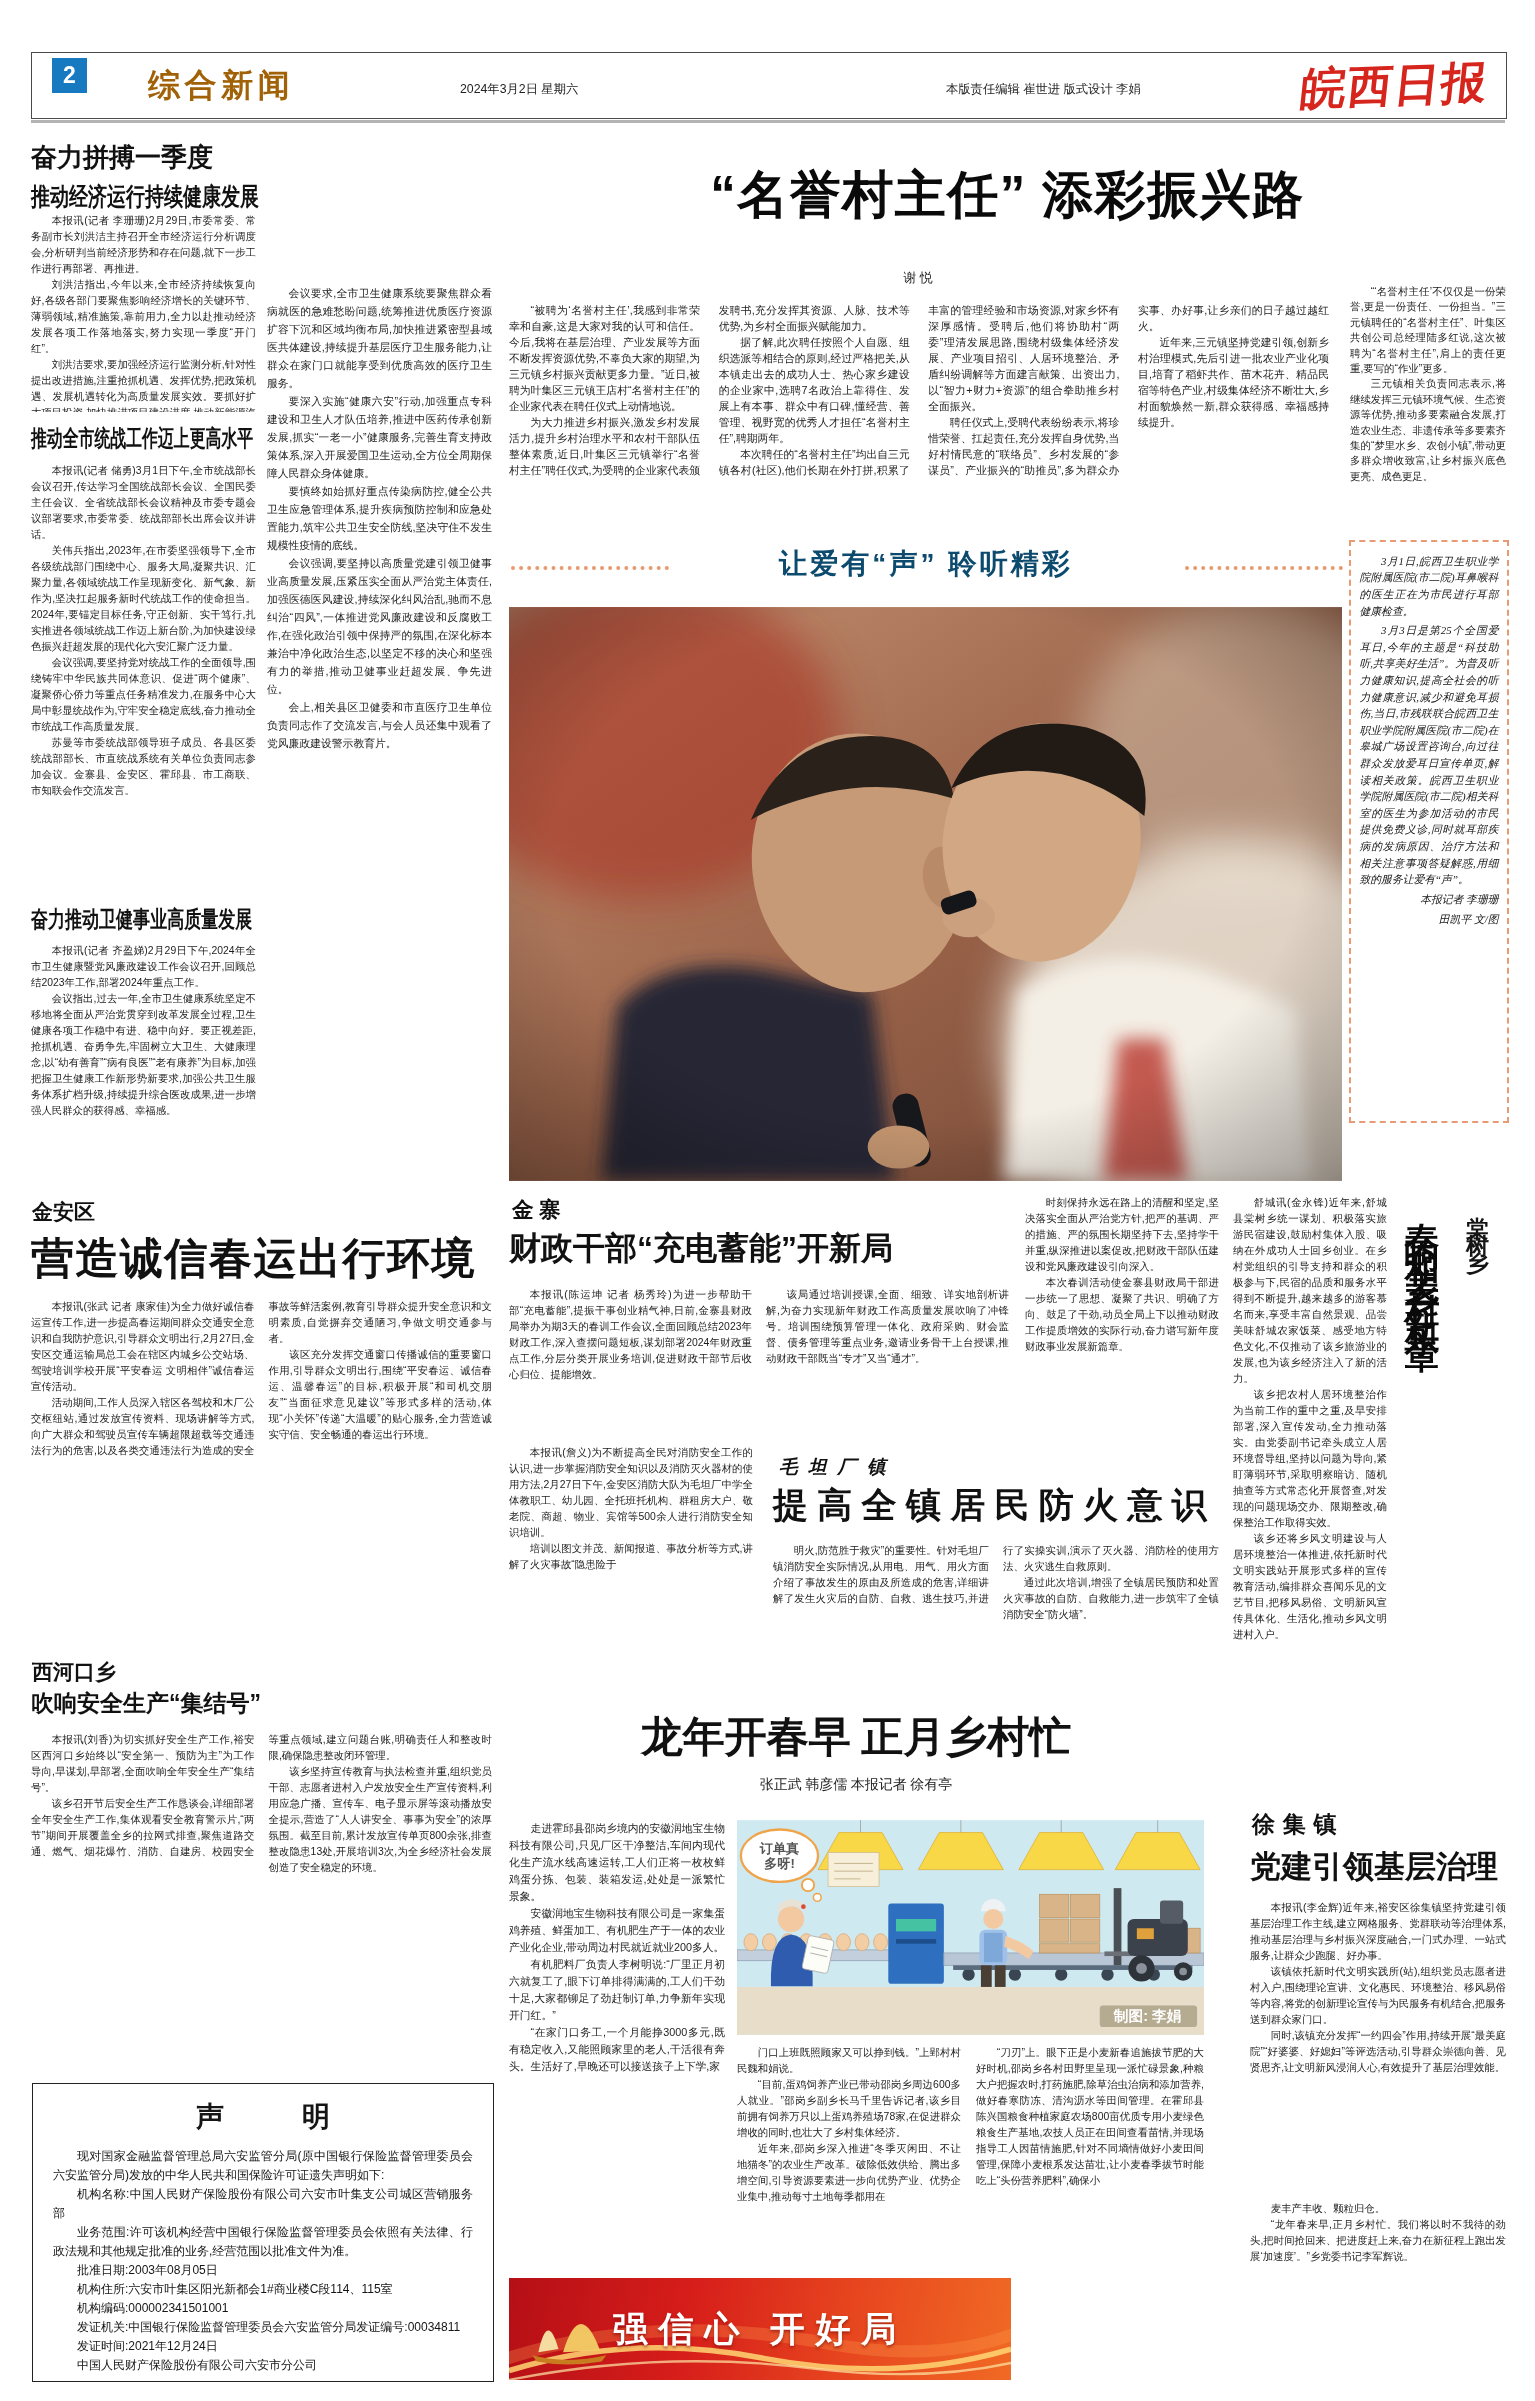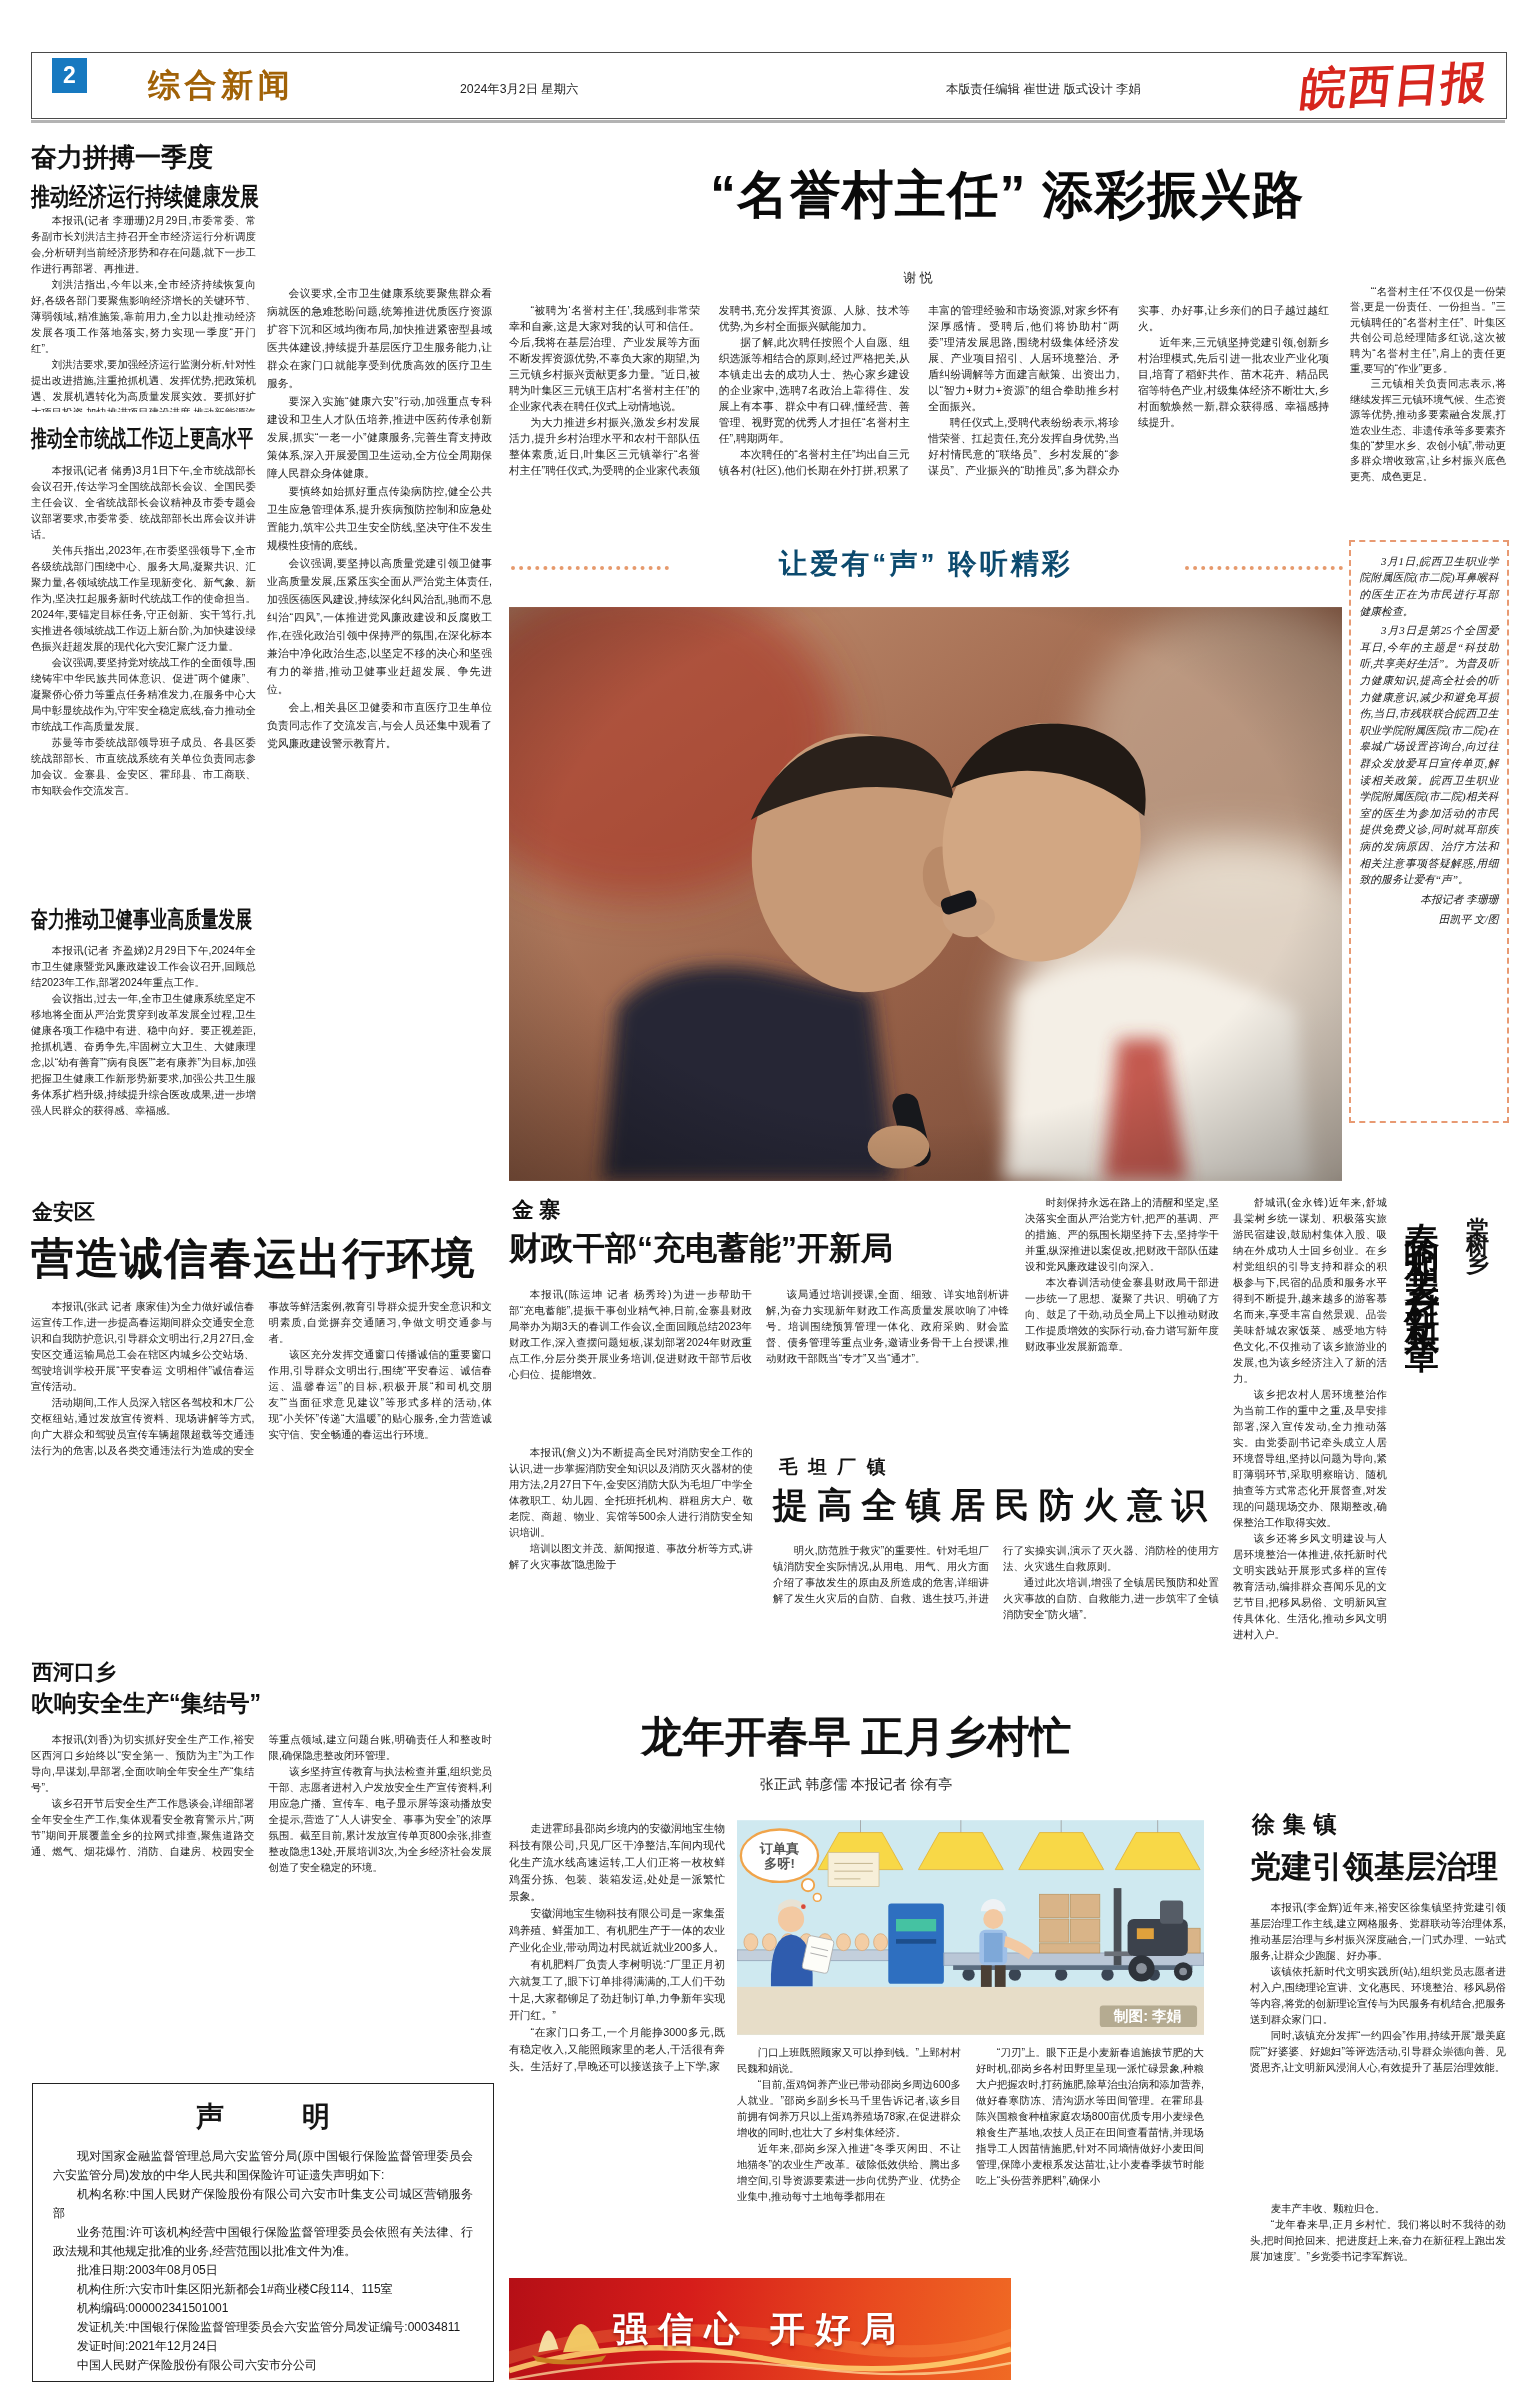--- a/index.html
+++ b/index.html
@@ -192,21 +192,21 @@
     </div>
   <div class="abs bt" style="left:1025px;top:1195px;width:194px;height:231px;">
       <p>时刻保持永远在路上的清醒和坚定,坚决落实全面从严治党方针,把严的基调、严的措施、严的氛围长期坚持下去,坚持学干并重,纵深推进以案促改,把财政干部队伍建设和党风廉政建设引向深入。</p>
       <p>本次春训活动使金寨县财政局干部进一步统一了思想、凝聚了共识、明确了方向、鼓足了干劲,动员全局上下以推动财政工作提质增效的实际行动,奋力谱写新年度财政事业发展新篇章。</p>
     </div>
 
   <div class="abs bt" style="left:509px;top:1445px;width:244px;height:231px;">
       <p>本报讯(詹义)为不断提高全民对消防安全工作的认识,进一步掌握消防安全知识以及消防灭火器材的使用方法,2月27日下午,金安区消防大队为毛坦厂中学全体教职工、幼儿园、全托班托机构、群租房大户、敬老院、商超、物业、宾馆等500余人进行消防安全知识培训。</p>
       <p>培训以图文并茂、新闻报道、事故分析等方式,讲解了火灾事故“隐患险于</p>
     </div>
-  <div class="abs kicker" style="left:779px;top:1454px;font-size:18.5px;letter-spacing:10.8px;">毛坦厂镇</div>
+  <div class="abs kicker" style="left:779px;top:1454px;font-size:18.5px;letter-spacing:10.8px;font-style:italic;">毛坦厂镇</div>
   <div class="abs hl" style="left:773px;top:1482px;font-size:35px;letter-spacing:9.3px;">提高全镇居民防火意识</div>
   <div class="abs bt cols2" style="left:773px;top:1543px;width:446px;height:133px;">
       <p>明火,防范胜于救灾”的重要性。针对毛坦厂镇消防安全实际情况,从用电、用气、用火方面介绍了事故发生的原由及所造成的危害,详细讲解了发生火灾后的自防、自救、逃生技巧,并进行了实操实训,演示了灭火器、消防栓的使用方法、火灾逃生自救原则。</p>
       <p>通过此次培训,增强了全镇居民预防和处置火灾事故的自防、自救能力,进一步筑牢了全镇消防安全“防火墙”。</p>
     </div>
 
   <div class="abs center hl bt-serif" style="left:509px;top:1709px;width:694px;font-size:42px;font-family:'Liberation Serif','DejaVu Serif',serif;">龙年开春早   正月乡村忙</div>
   <div class="abs center byline" style="left:509px;top:1776px;width:694px;font-size:14px;">张正武   韩彦儒   本报记者   徐有亭</div>
   <div class="abs bt" style="left:509px;top:1820px;width:216px;height:446px;font-size:10.8px;line-height:17px;">
       <p>走进霍邱县邵岗乡境内的安徽润地宝生物科技有限公司,只见厂区干净整洁,车间内现代化生产流水线高速运转,工人们正将一枚枚鲜鸡蛋分拣、包装、装箱发运,处处是一派繁忙景象。</p>

